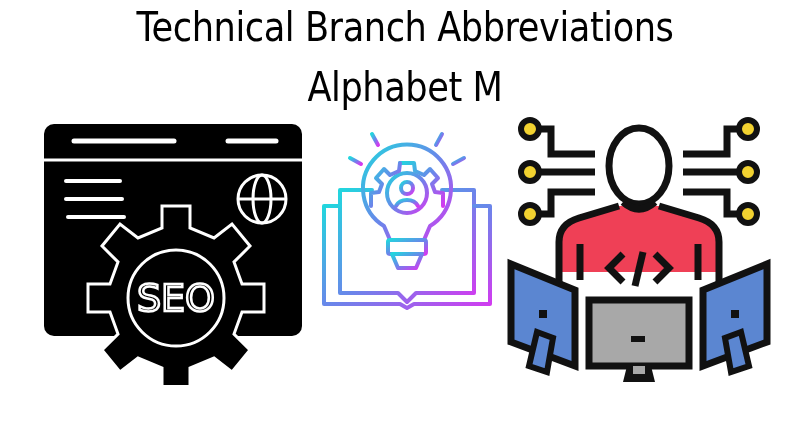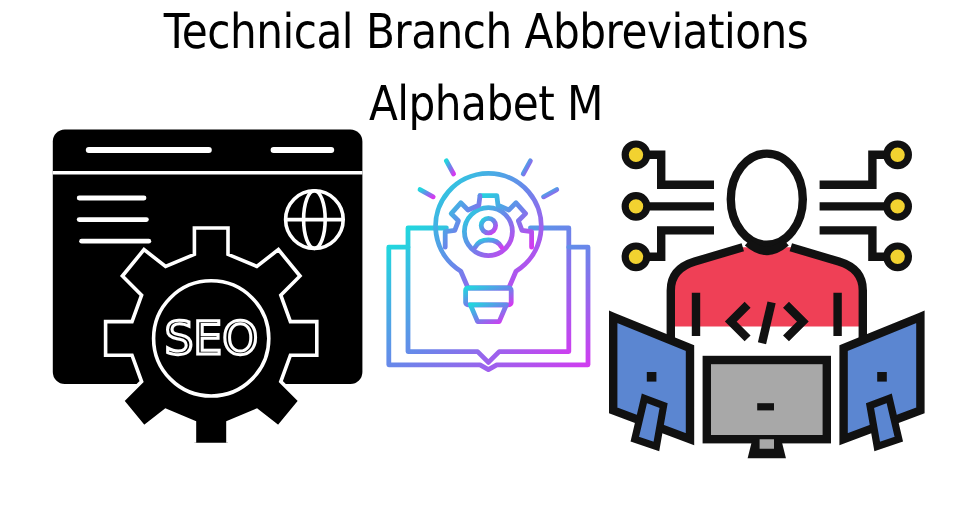--- a/index.html
+++ b/index.html
@@ -5,21 +5,21 @@
   html, body { margin: 0; padding: 0; background: #ffffff; }
   body { width: 810px; height: 425px; position: relative; overflow: hidden; font-family: "Liberation Sans", sans-serif; }
   .title {
     position: absolute; left: 0; width: 810px; text-align: center;
     color: #000; font-family: "DejaVu Sans", sans-serif; font-size: 40px; font-weight: normal;
     letter-spacing: -0.5px; transform: scaleX(0.88); transform-origin: center;
   }
   .t1 { top: 4px; }
   .t2 { top: 64px; }
   .icon { position: absolute; }
-  .seo { left: 38px; top: 104px; width: 270px; height: 265px; }
+  .seo { left: 38px; top: 120px; width: 270px; height: 265px; }
   .bulb { left: 316px; top: 118px; width: 182px; height: 195px; }
   .dev { left: 503px; top: 114px; width: 272px; height: 268px; }
 </style>
 </head>
 <body>
 
 <div>
   <div class="title t1">Technical Branch Abbreviations</div>
   <div class="title t2">Alphabet M</div>
 </div>

